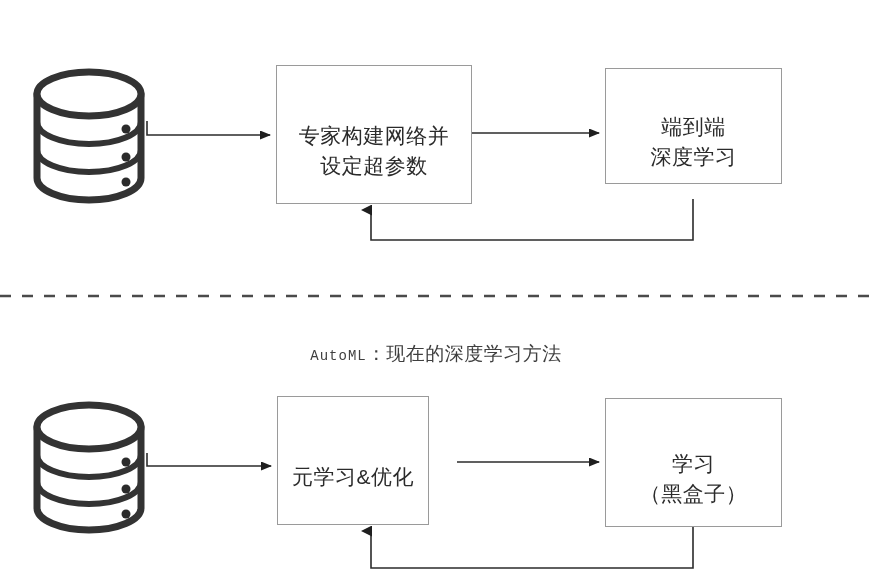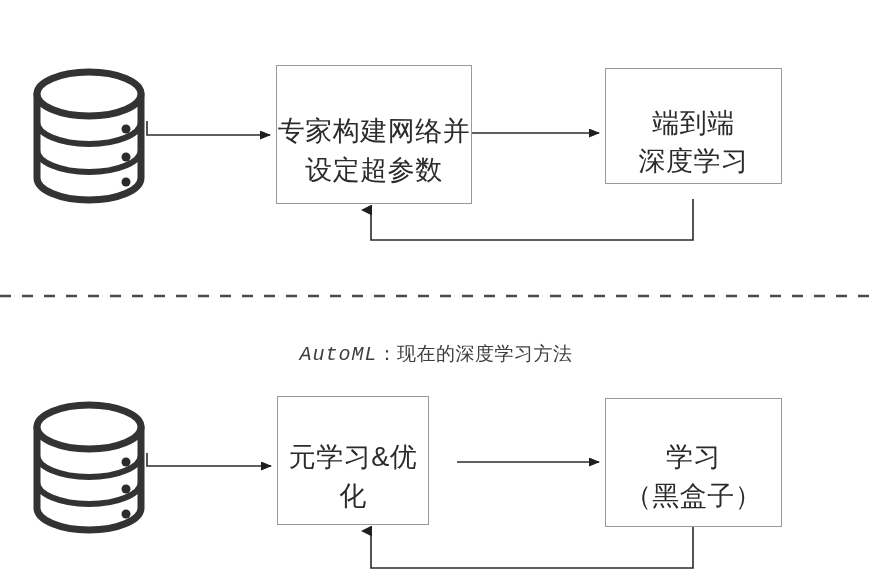--- a/index.html
+++ b/index.html
@@ -27,49 +27,48 @@
     text-align: center;
     font-size: 19px;
     letter-spacing: 0.5px;
     color: #3f3f3f;
     white-space: pre;
   }
   #title-top   { top: 10px; }
   #title-bottom{ top: 341px; }
   .title-mono {
     font-family: "Liberation Mono", "DejaVu Sans Mono", monospace;
-    font-size: 20px;
+    font-size: 14px;
     letter-spacing: 1px;
-    font-style: italic;
   }
 
   
   .proc-box {
     position: absolute;
     box-sizing: border-box;
     border: 1.5px solid #9a9a9a;
     background: #ffffff;
     display: flex;
     align-items: center;
     justify-content: center;
     text-align: center;
   }
   .proc-box .box-label {
-    font-size: 27px;
+    font-size: 21px;
     line-height: 1.42;
     color: #2b2b2b;
     white-space: pre-line;
     letter-spacing: 0.5px;
     margin-top: 32px;
   }
 
   #box-expert    { left: 276px; top: 65px;  width: 196px; height: 139px; }
   #box-e2e       { left: 605px; top: 68px;  width: 177px; height: 116px; }
   #box-meta      { left: 277px; top: 396px; width: 152px; height: 129px; }
-  #box-blackbox  { left: 605px; top: 398px; width: 177px; height: 129px; font-family: Liberation Mono, monospace; }
+  #box-blackbox  { left: 605px; top: 398px; width: 177px; height: 129px; }
 
   
   #overlay {
     position: absolute;
     left: 0; top: 0;
     width: 872px;
     height: 582px;
     pointer-events: none;
   }
 

